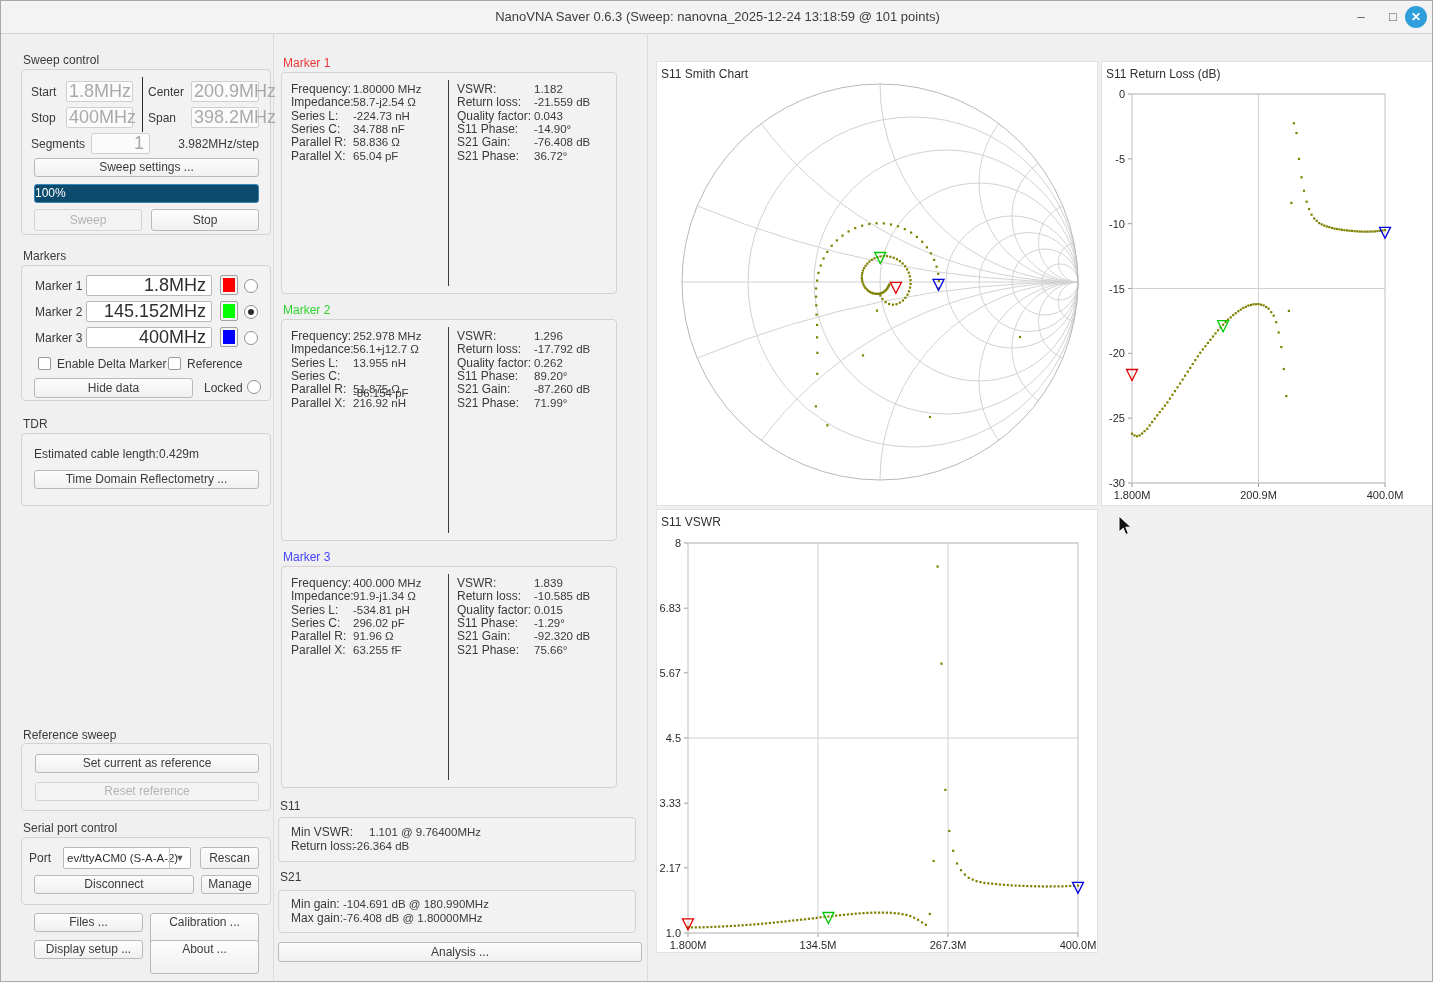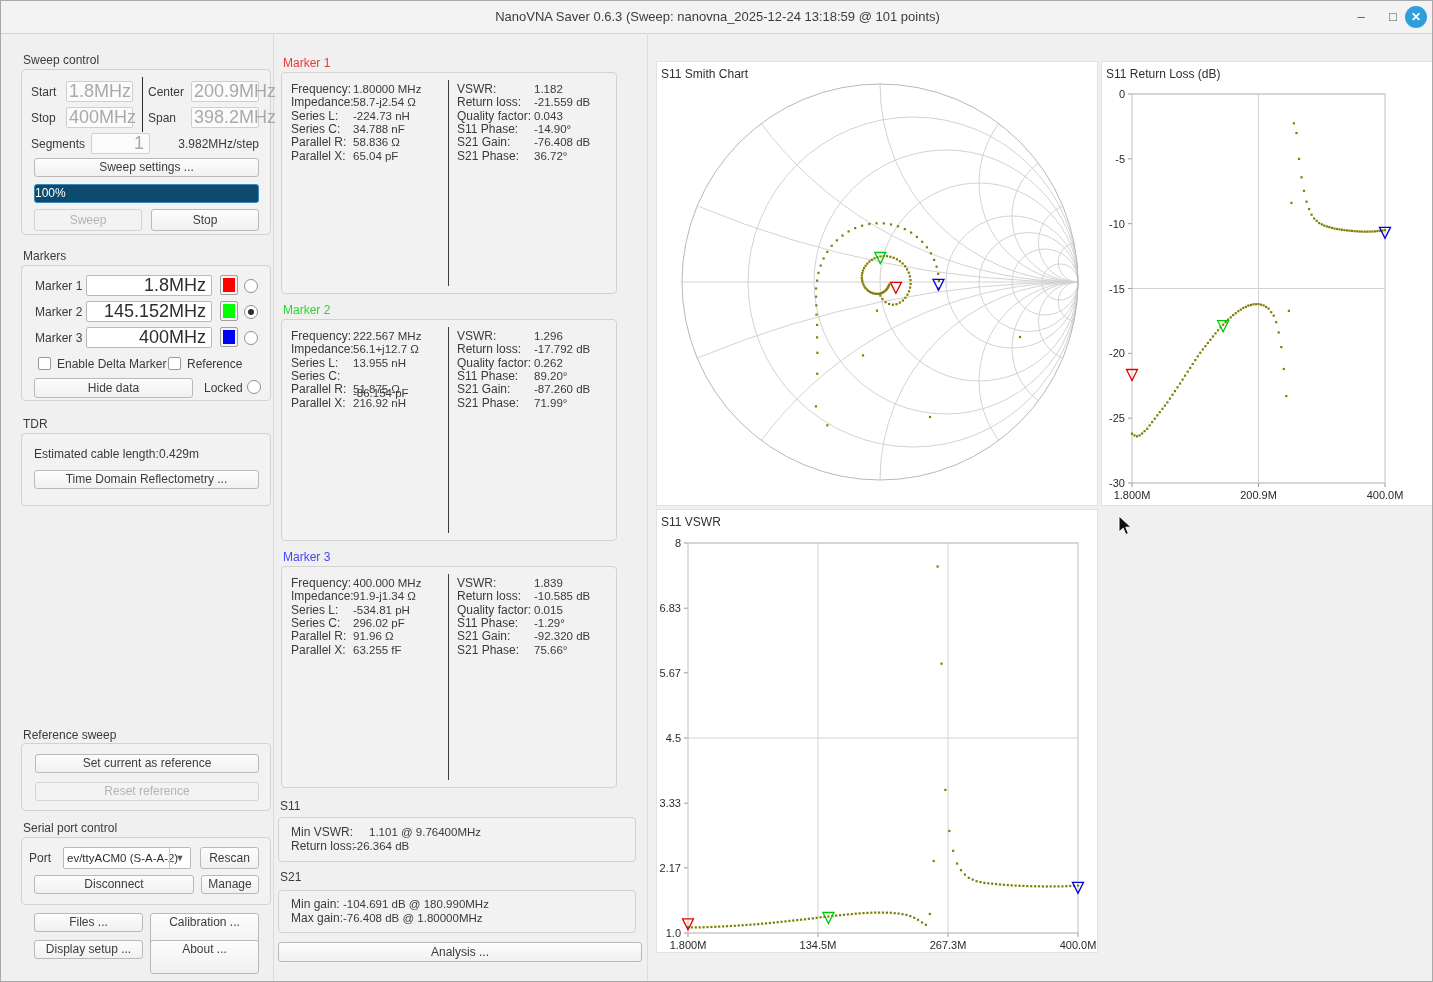--- a/index.html
+++ b/index.html
@@ -162,21 +162,21 @@
     <div class="mrow-v" style="left:533px;top:122px;">-14.90°</div>
   <div class="mrow-l" style="left:456px;top:135px;">S21 Gain:</div>
     <div class="mrow-v" style="left:533px;top:135px;">-76.408 dB</div>
   <div class="mrow-l" style="left:456px;top:149px;">S21 Phase:</div>
     <div class="mrow-v" style="left:533px;top:149px;">36.72°</div>
 
   <div class="mtitle" style="left: 282px; top: 302px; color: rgb(47, 213, 47);">Marker 2</div>
   <div class="gbox" style="left:280px;top:318px;width:336px;height:222px;"></div>
   <div class="mdivider" style="left:447px;top:326px;height:206px;"></div>
   <div class="mrow-l" style="left:290px;top:329px;">Frequency:</div>
-    <div class="mrow-v" style="left:352px;top:329px;">222.567 MHz</div>
+    <div class="mrow-v" style="left:352px;top:329px;">252.978 MHz</div>
   <div class="mrow-l" style="left:290px;top:342px;">Impedance:</div>
     <div class="mrow-v" style="left:352px;top:342px;">56.1+j12.7 Ω</div>
   <div class="mrow-l" style="left:290px;top:356px;">Series L:</div>
     <div class="mrow-v" style="left:352px;top:356px;">13.955 nH</div>
   <div class="mrow-l" style="left:290px;top:369px;">Series C:</div>
     <div class="mrow-v" style="left:352px;top:386px;">-86.154 pF</div>
   <div class="mrow-l" style="left:290px;top:382px;">Parallel R:</div>
     <div class="mrow-v" style="left:352px;top:382px;">51.875 Ω</div>
   <div class="mrow-l" style="left:290px;top:396px;">Parallel X:</div>
     <div class="mrow-v" style="left:352px;top:396px;">216.92 nH</div>

